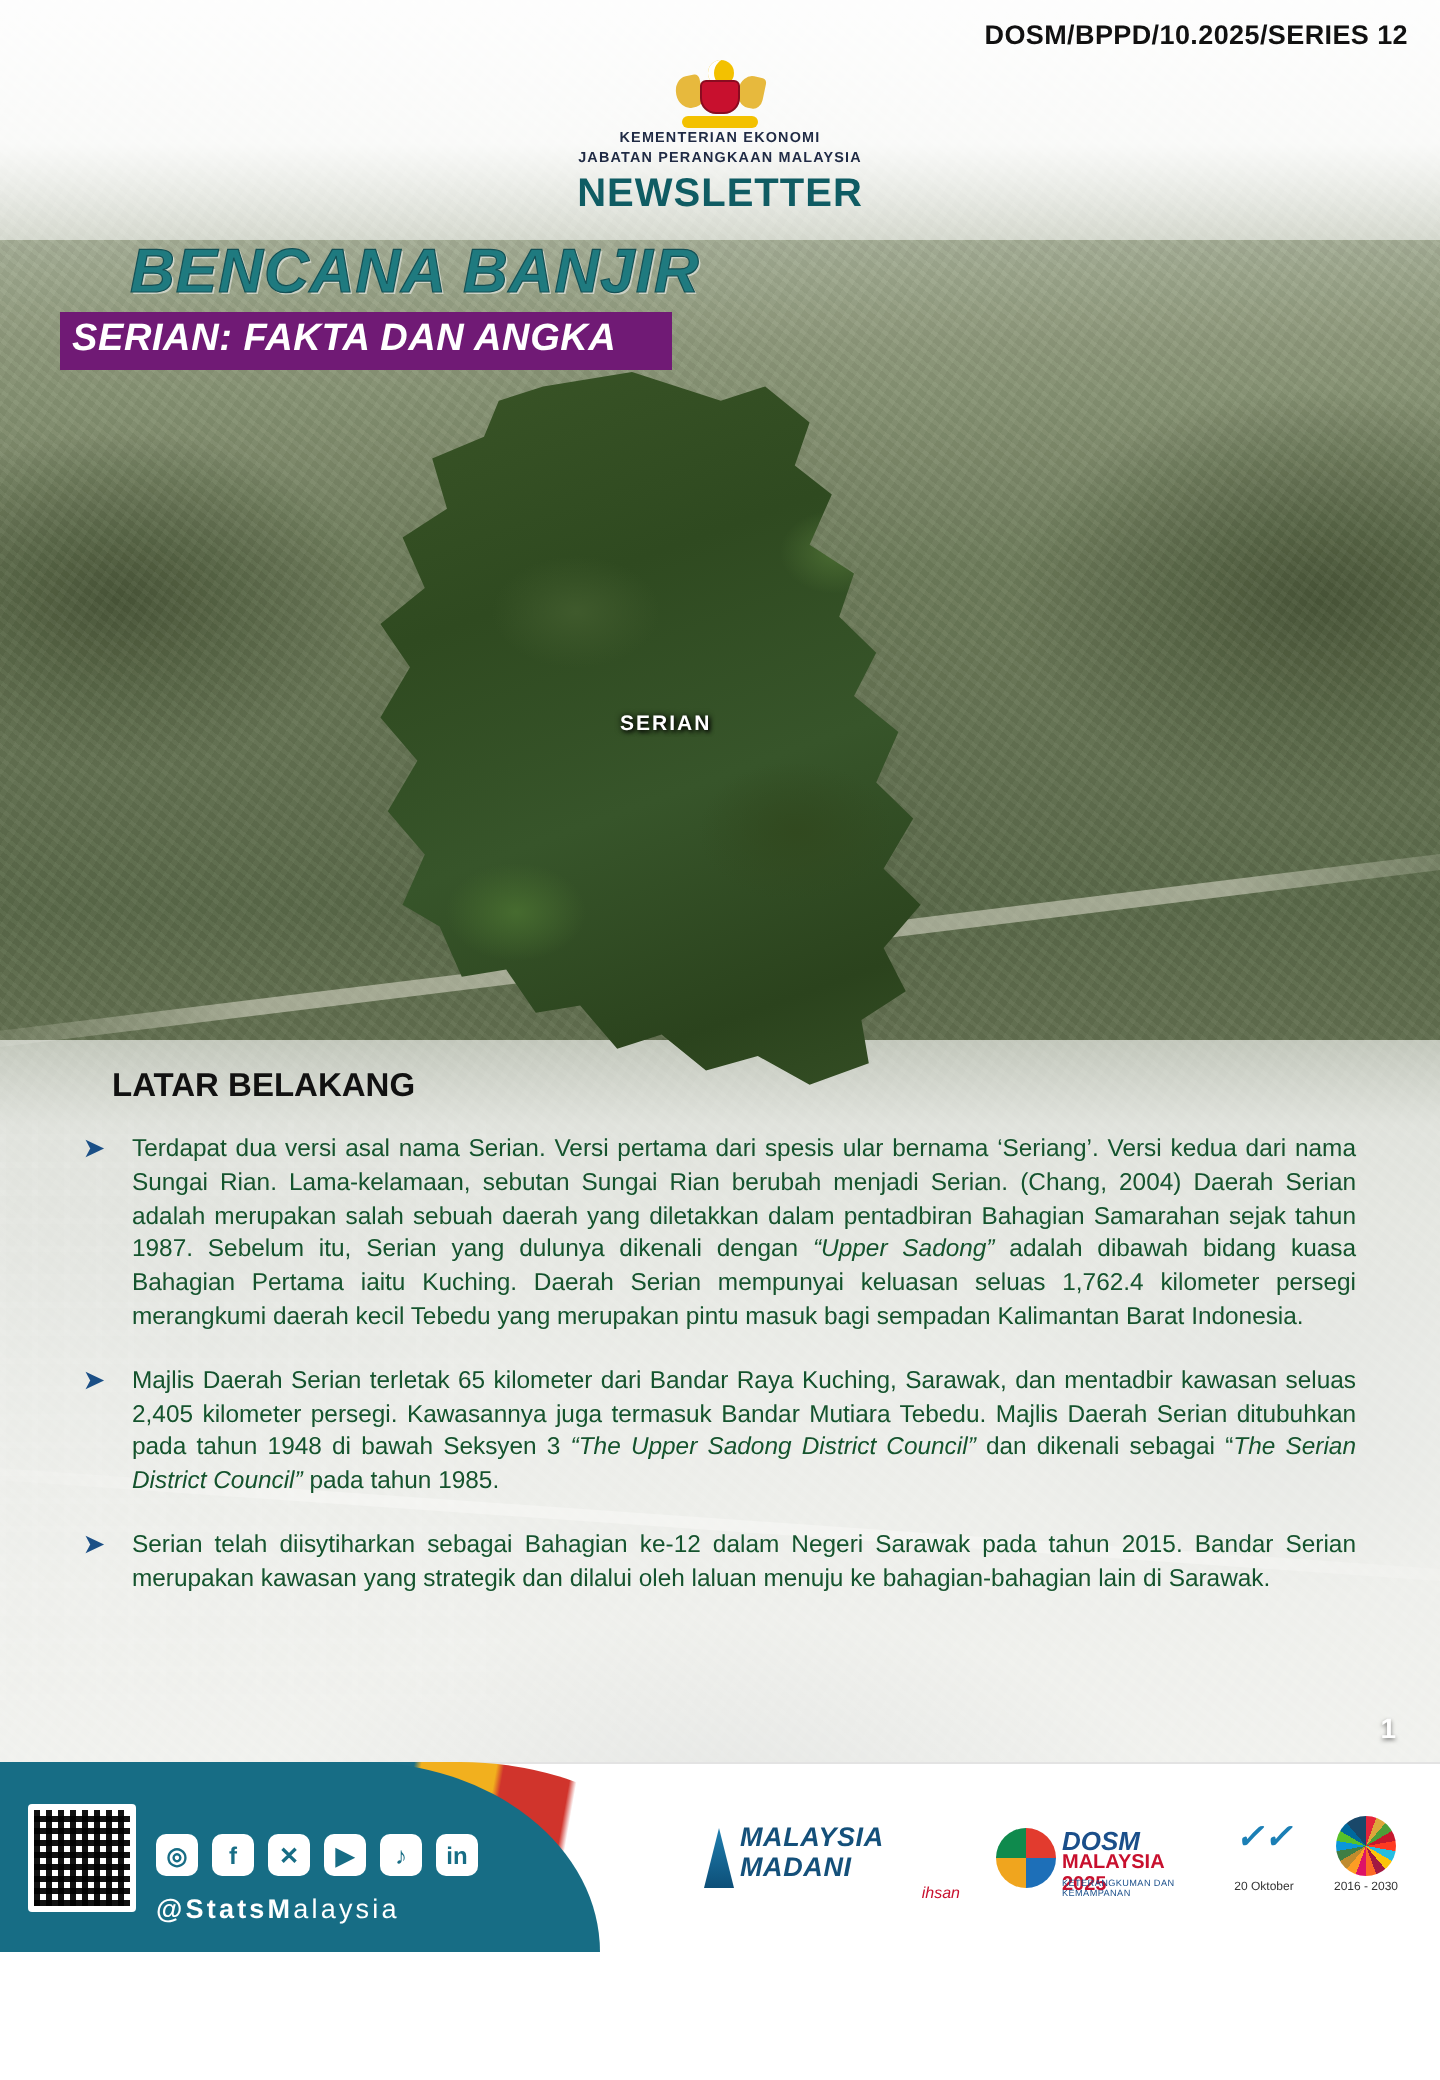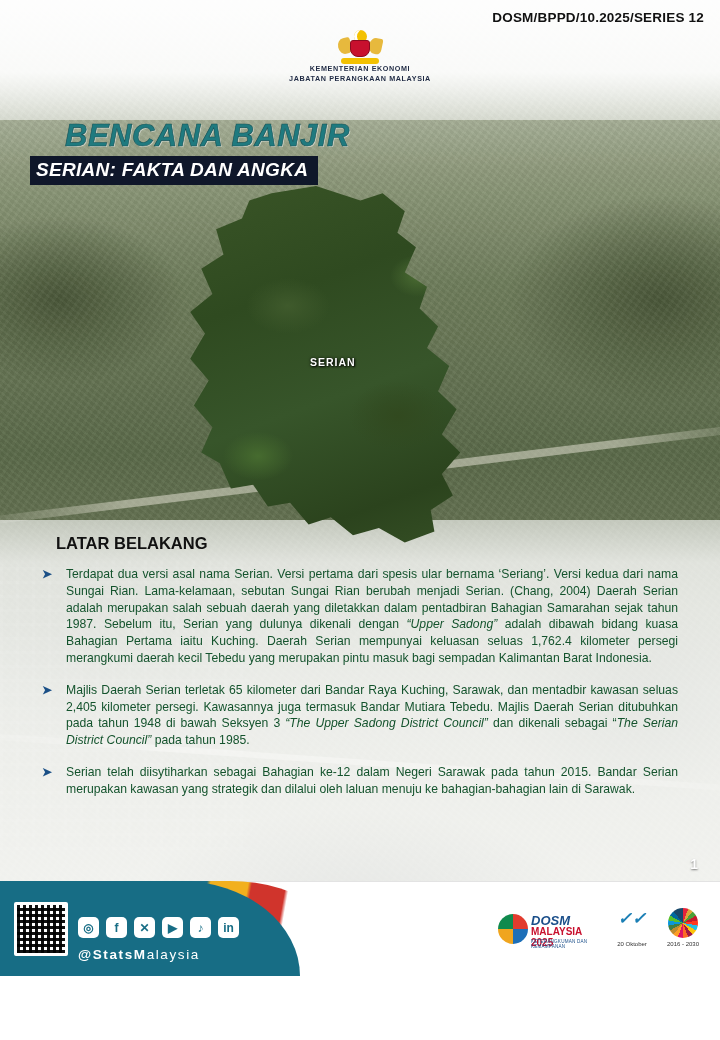--- a/index.html
+++ b/index.html
@@ -104,21 +104,21 @@
   
   .title-block { position:absolute; left:30px; top:118px; }
   .title-main {
     font-size: 31px; font-weight: 800; font-style: italic; letter-spacing: .5px;
     color:#1f7a7f;
     -webkit-text-stroke: 0.6px #145055;
     text-shadow: 1px 1px 0 rgba(255,255,255,.5);
     margin-left: 35px;
   }
   .title-sub-wrap {
-    display:inline-block; background:#0f172a; padding:3px 10px 4px 6px; margin-top:2px;
+    display:inline-block; background:#701a75; padding:3px 28px 4px 6px; margin-top:2px;
   }
   .title-sub {
     font-size:19px; font-weight:800; font-style:italic; color:#ffffff; letter-spacing:.3px;
   }
 
   
   .map-wrap { position:absolute; left:168px; top:186px; width:370px; height:360px; }
   .map-shape {
     position:absolute; inset:0;
     background:
@@ -278,20 +278,21 @@
   <div class="crest-wrap">
     <div class="crest">
       <div class="c-wingL"></div>
       <div class="c-wingR"></div>
       <div class="c-moon"></div>
       <div class="c-shield"></div>
       <div class="c-ribbon"></div>
     </div>
     <div class="ministry-line1">KEMENTERIAN EKONOMI</div>
     <div class="ministry-line2">JABATAN PERANGKAAN MALAYSIA</div>
+    <div class="newsletter">NEWSLETTER</div>
   </div>
 
   <div class="title-block">
     <div class="title-main">BENCANA BANJIR</div>
     <div class="title-sub-wrap">
       <span class="title-sub">SERIAN: FAKTA DAN ANGKA</span>
     </div>
   </div>
 
   <div class="map-wrap">
@@ -334,20 +335,26 @@
         <div class="sic">✕</div>
         <div class="sic">▶</div>
         <div class="sic">♪</div>
         <div class="sic">in</div>
       </div>
 
     <div class="handle">
       <b>@StatsM</b><span>alaysia</span>
     </div>
 
+    <div class="logo-madani">
+      <div class="mad-mark"></div>
+      <div class="mad-top">MALAYSIA</div>
+      <div class="mad-bot">MADANI</div>
+      <div class="mad-sub">ihsan</div>
+    </div>
 
     <div class="logo-asean">
       <div class="asean-ring"></div>
       <div class="asean-t1">DOSM</div>
       <div class="asean-t2">MALAYSIA 2025</div>
       <div class="asean-t3">KETERANGKUMAN DAN KEMAMPANAN</div>
     </div>
 
     <div class="logo-mycensus">
       <div class="myc-mark">✓✓</div>

